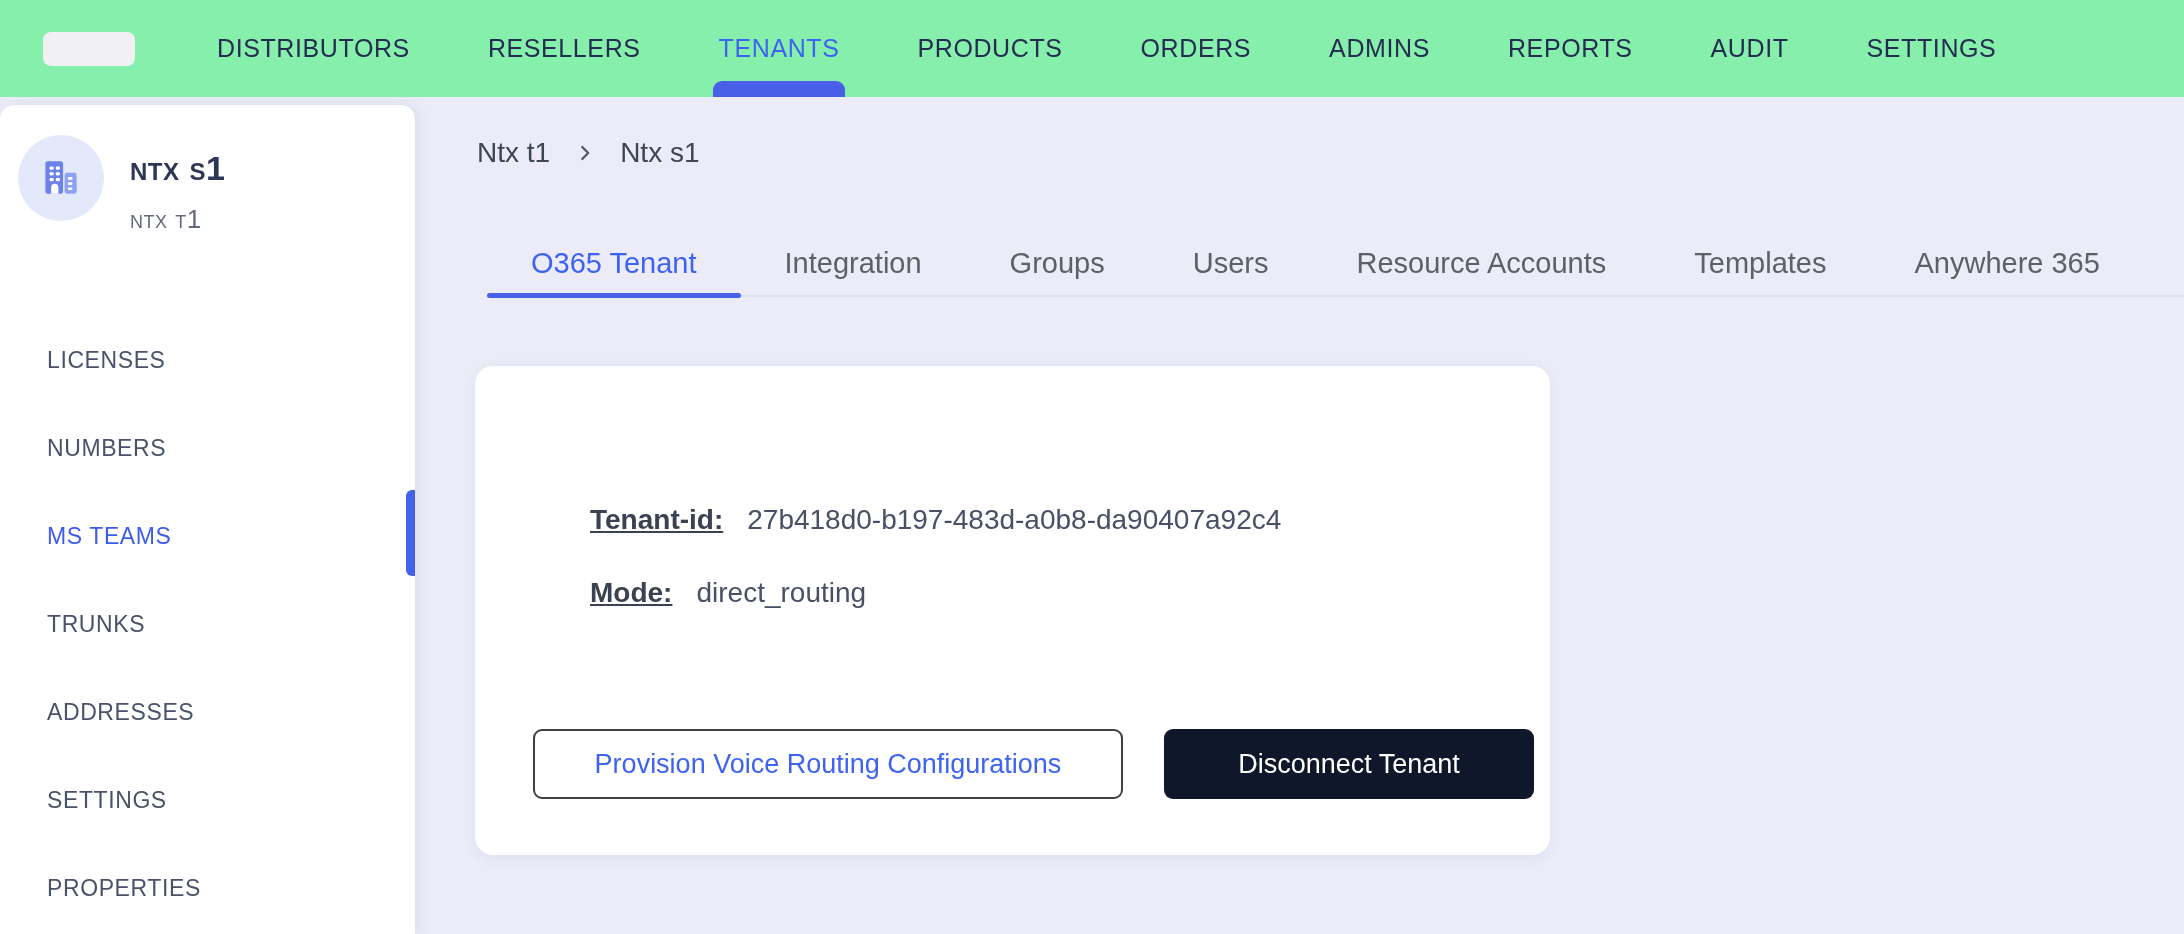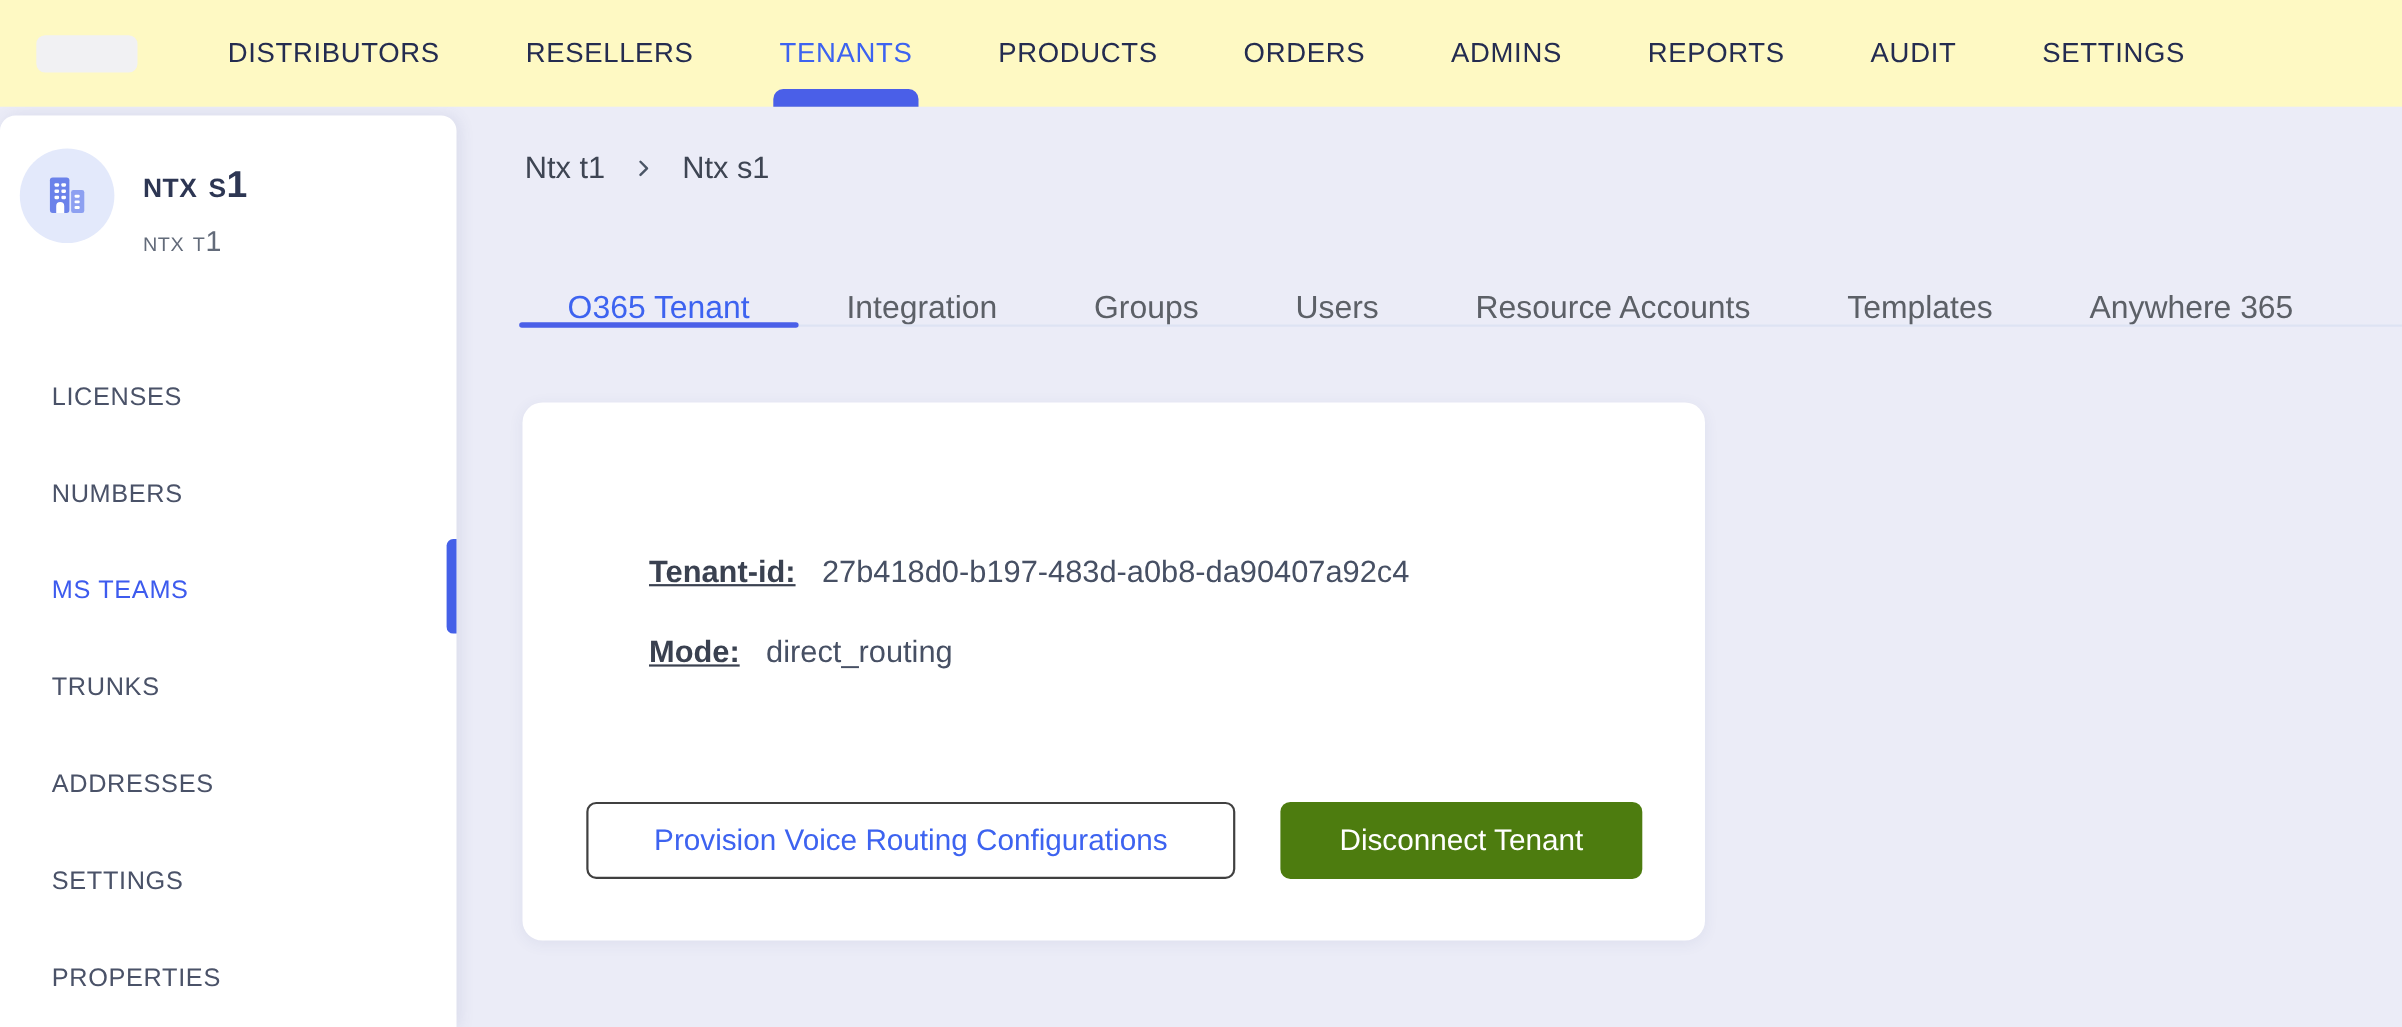--- a/index.html
+++ b/index.html
@@ -3,21 +3,21 @@
 <meta charset="utf-8">
 <style>
   * { margin:0; padding:0; box-sizing:border-box; }
   html,body { width:2184px; height:934px; overflow:hidden; }
   body { font-family:"Liberation Sans", sans-serif; background:#ebecf7; }
 
   .screen { position:relative; width:2184px; height:934px; }
 
   
   .header { position:absolute; left:0; top:0; width:2184px; height:97px;
-            background:#fef9c3; display:flex; align-items:center; padding-left:33px; z-index:5; }
+            background:#86efac; display:flex; align-items:center; padding-left:43px; z-index:5; }
   .logo-placeholder { width:92px; height:34px; border-radius:8px; background:#f1f1f3; margin-right:82px; flex:none; }
   .nav-item { position:relative; height:100%; display:flex; align-items:center;
               margin-right:78px; font-size:25px; font-weight:500; letter-spacing:0.6px;
               color:#242c50; cursor:pointer; white-space:nowrap; }
   .nav-item.active { color:#3d63f0; }
   .nav-pill { position:absolute; left:-6px; right:-6px; bottom:0; height:16px;
               background:#4a5fe8; border-radius:9px 9px 0 0; }
 
   
   .sidebar { position:absolute; left:0; top:105px; width:415px; height:829px;
@@ -34,42 +34,42 @@
   .menu-item.active { color:#3d5bee; }
   .active-indicator { position:absolute; right:0; top:385px; width:9px; height:86px;
                       background:#4460e8; border-radius:6px 0 0 6px; }
 
   
   .main { position:absolute; left:415px; top:97px; right:0; bottom:0; }
   .breadcrumb { position:absolute; left:62px; top:40px; display:flex; align-items:center;
                 gap:24px; font-size:28px; color:#3e4553; }
   .crumb { cursor:pointer; }
 
-  .tabbar { position:absolute; left:57px; top:132px; right:0; height:68px; display:flex;align-items:flex-end; }
+  .tabbar { position:absolute; left:72px; top:132px; right:0; height:68px; display:flex; }
   .tabbar::after { content:""; position:absolute; left:0; right:0; bottom:0; height:2px; background:#dde3f3; }
   .tab { position:relative; padding:0 44px; display:flex; align-items:center;
          font-size:29px; color:#5c6067; cursor:pointer; white-space:nowrap; }
   .tab.active { color:#3d63f0; }
   .tab.active::after { content:""; position:absolute; left:0; right:0; bottom:-1px; height:5px;
                        background:#4a5fe8; border-radius:3px; z-index:1; }
 
   
   .card { position:absolute; left:60px; top:269px; width:1075px; height:489px;
           background:#ffffff; border-radius:18px; box-shadow:0 3px 14px rgba(60,70,130,0.07); }
   .card-head { position:absolute; left:57px; top:66px; display:flex; align-items:center; gap:24px; }
   .card-title { font-size:31px; font-weight:bold; color:#343c51; }
   .fields { position:absolute; left:115px; top:138px; }
   .field-row { display:flex; align-items:baseline; margin-bottom:41px; font-size:28px; }
   .field-label { font-weight:bold; color:#3a4150; margin-right:24px;text-decoration:underline; }
   .field-value { color:#475064; }
   .card-buttons { position:absolute; left:58px; top:363px; display:flex; gap:41px; }
   .btn { height:70px; border-radius:9px; font-size:27px; display:flex; align-items:center;
          justify-content:center; cursor:pointer; border:none; font-family:inherit; }
   .btn-outline { width:590px; background:#ffffff; border:2px solid #404040; color:#3d63f0; }
-  .btn-filled { width:329px; background:#4d7c0f; color:#ffffff; }
+  .btn-filled { width:370px; background:#0f172a; color:#ffffff; }
 </style>
 </head>
 <body>
 
 <div class="screen">
 
   <div class="header">
     <div class="logo-placeholder"></div>
 
     <div class="nav-item">DISTRIBUTORS</div>

